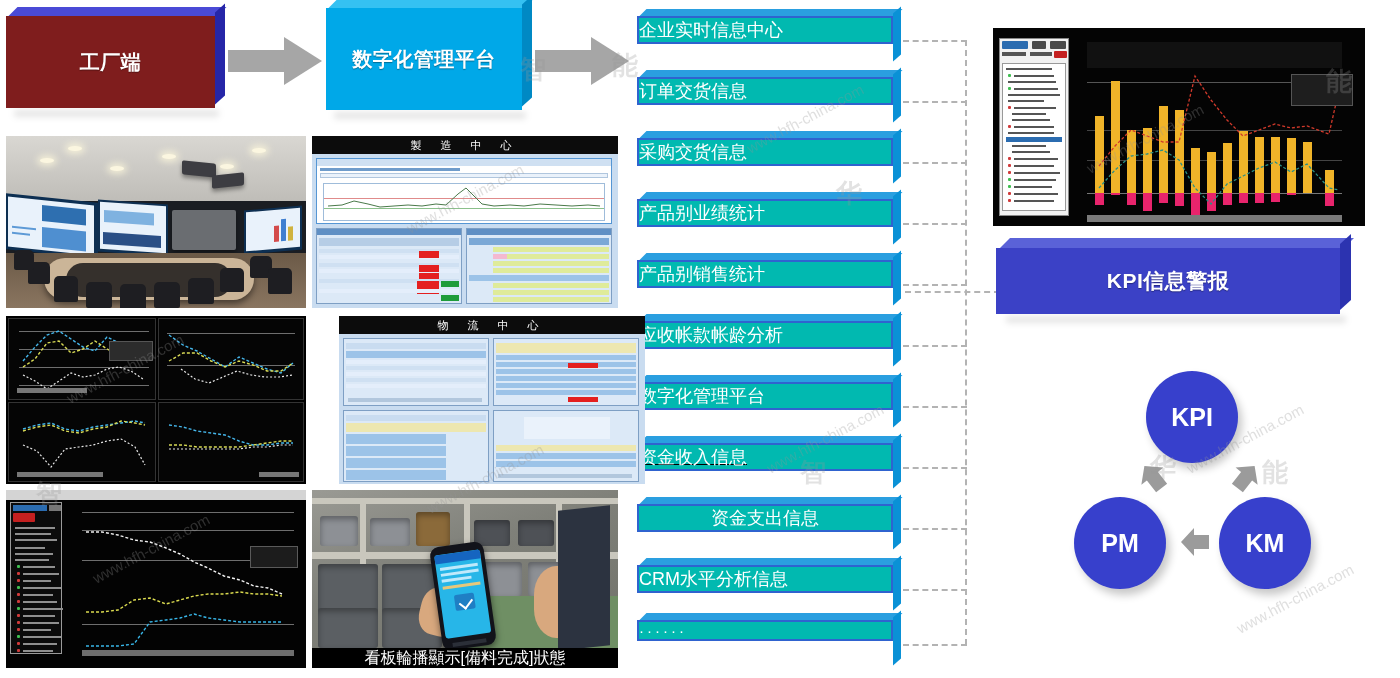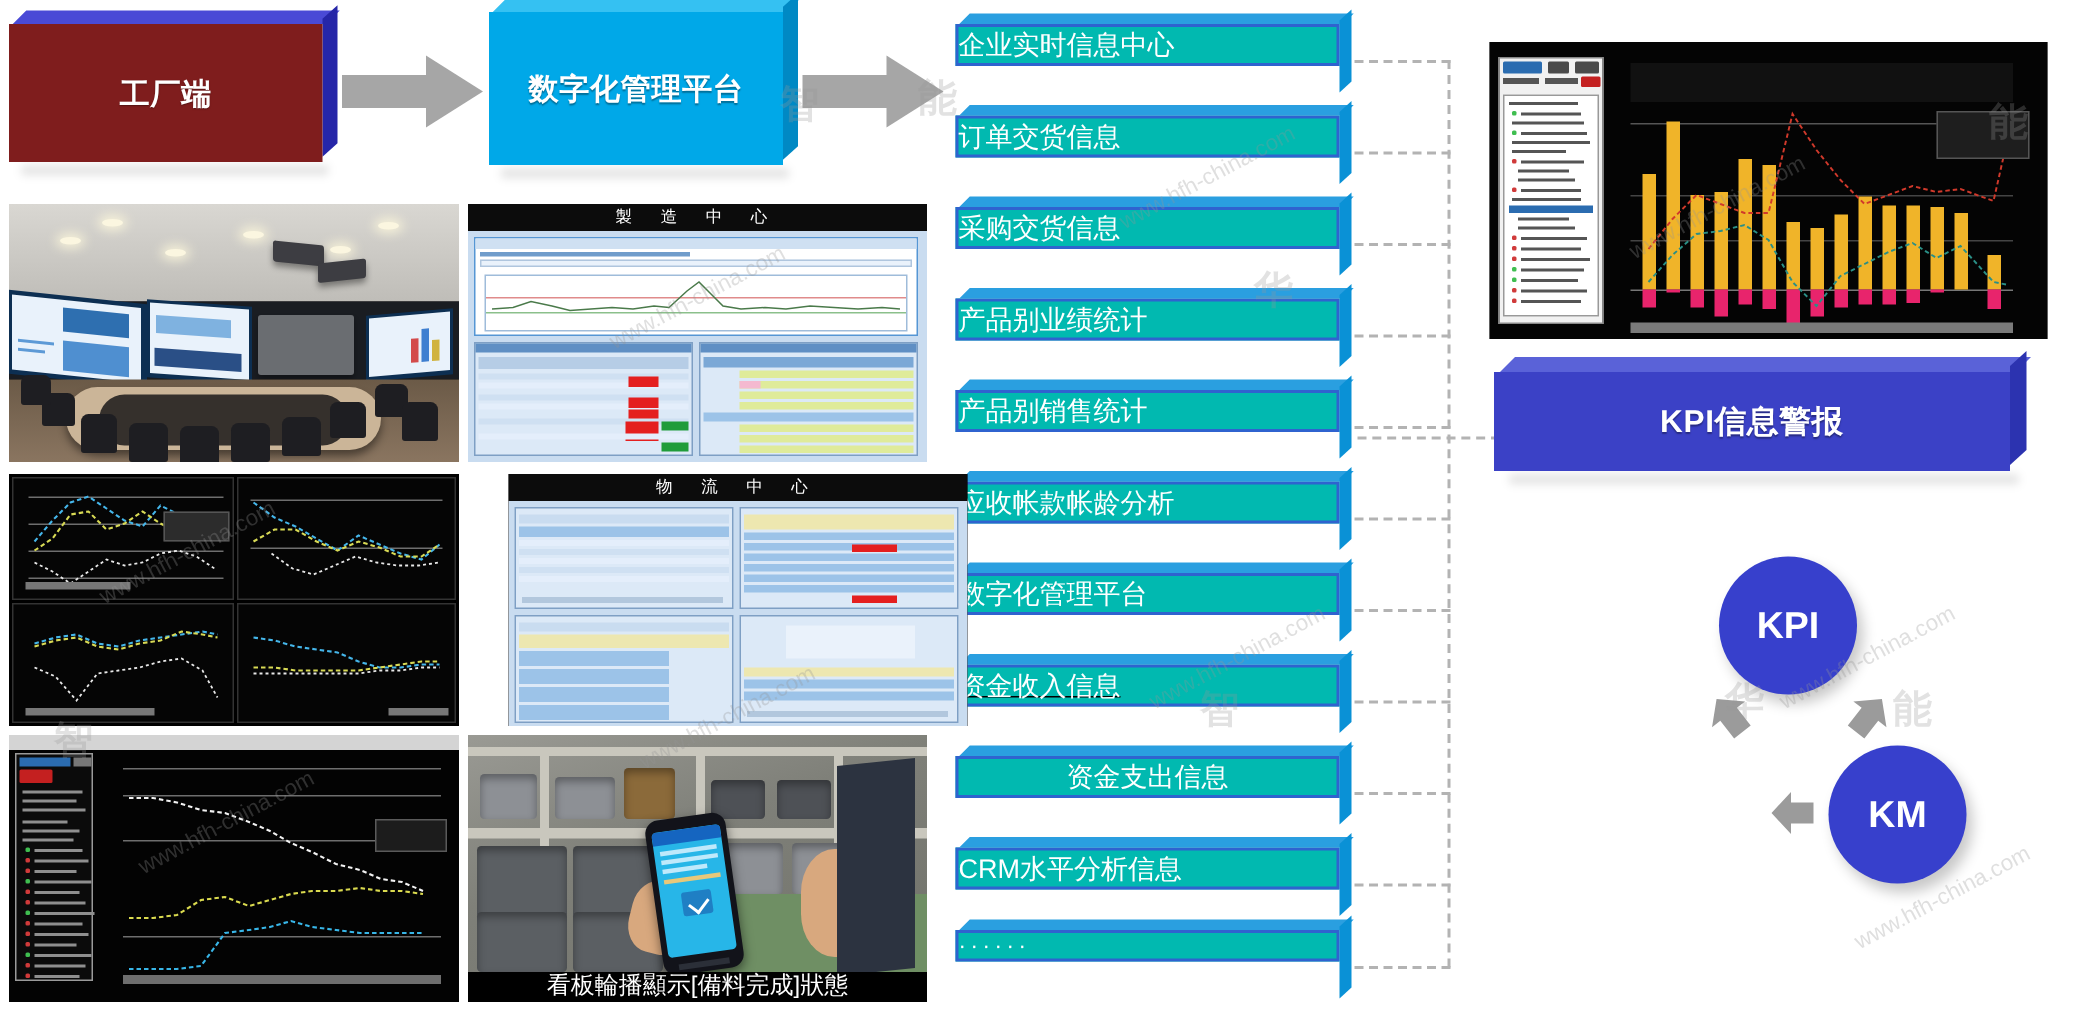--- a/index.html
+++ b/index.html
@@ -237,20 +237,23 @@
 
   <div class="shadow" style="left:1006px;top:316px;width:340px;height:7px;"></div>
   <div class="box3d" id="kpi-alert">
     <div class="bev-top"></div>
     <div class="bev-right"></div>
     <div class="face">KPI信息警报</div>
   </div>
 
   <div class="circle" id="circle-kpi">
     <span>KPI</span>
+  </div>
+  <div class="circle" id="circle-pm">
+    <span>PM</span>
   </div>
   <div class="circle" id="circle-km">
     <span>KM</span>
   </div>
 
   <div class="chev" style="left:1138px;top:462px;transform:rotate(-38deg);">
     <svg width="30" height="30" viewBox="0 0 30 30">
       <polygon points="15,1 29,14 22,14 22,29 8,29 8,14 1,14" fill="#9b9b9b"></polygon>
     </svg>
   </div>

